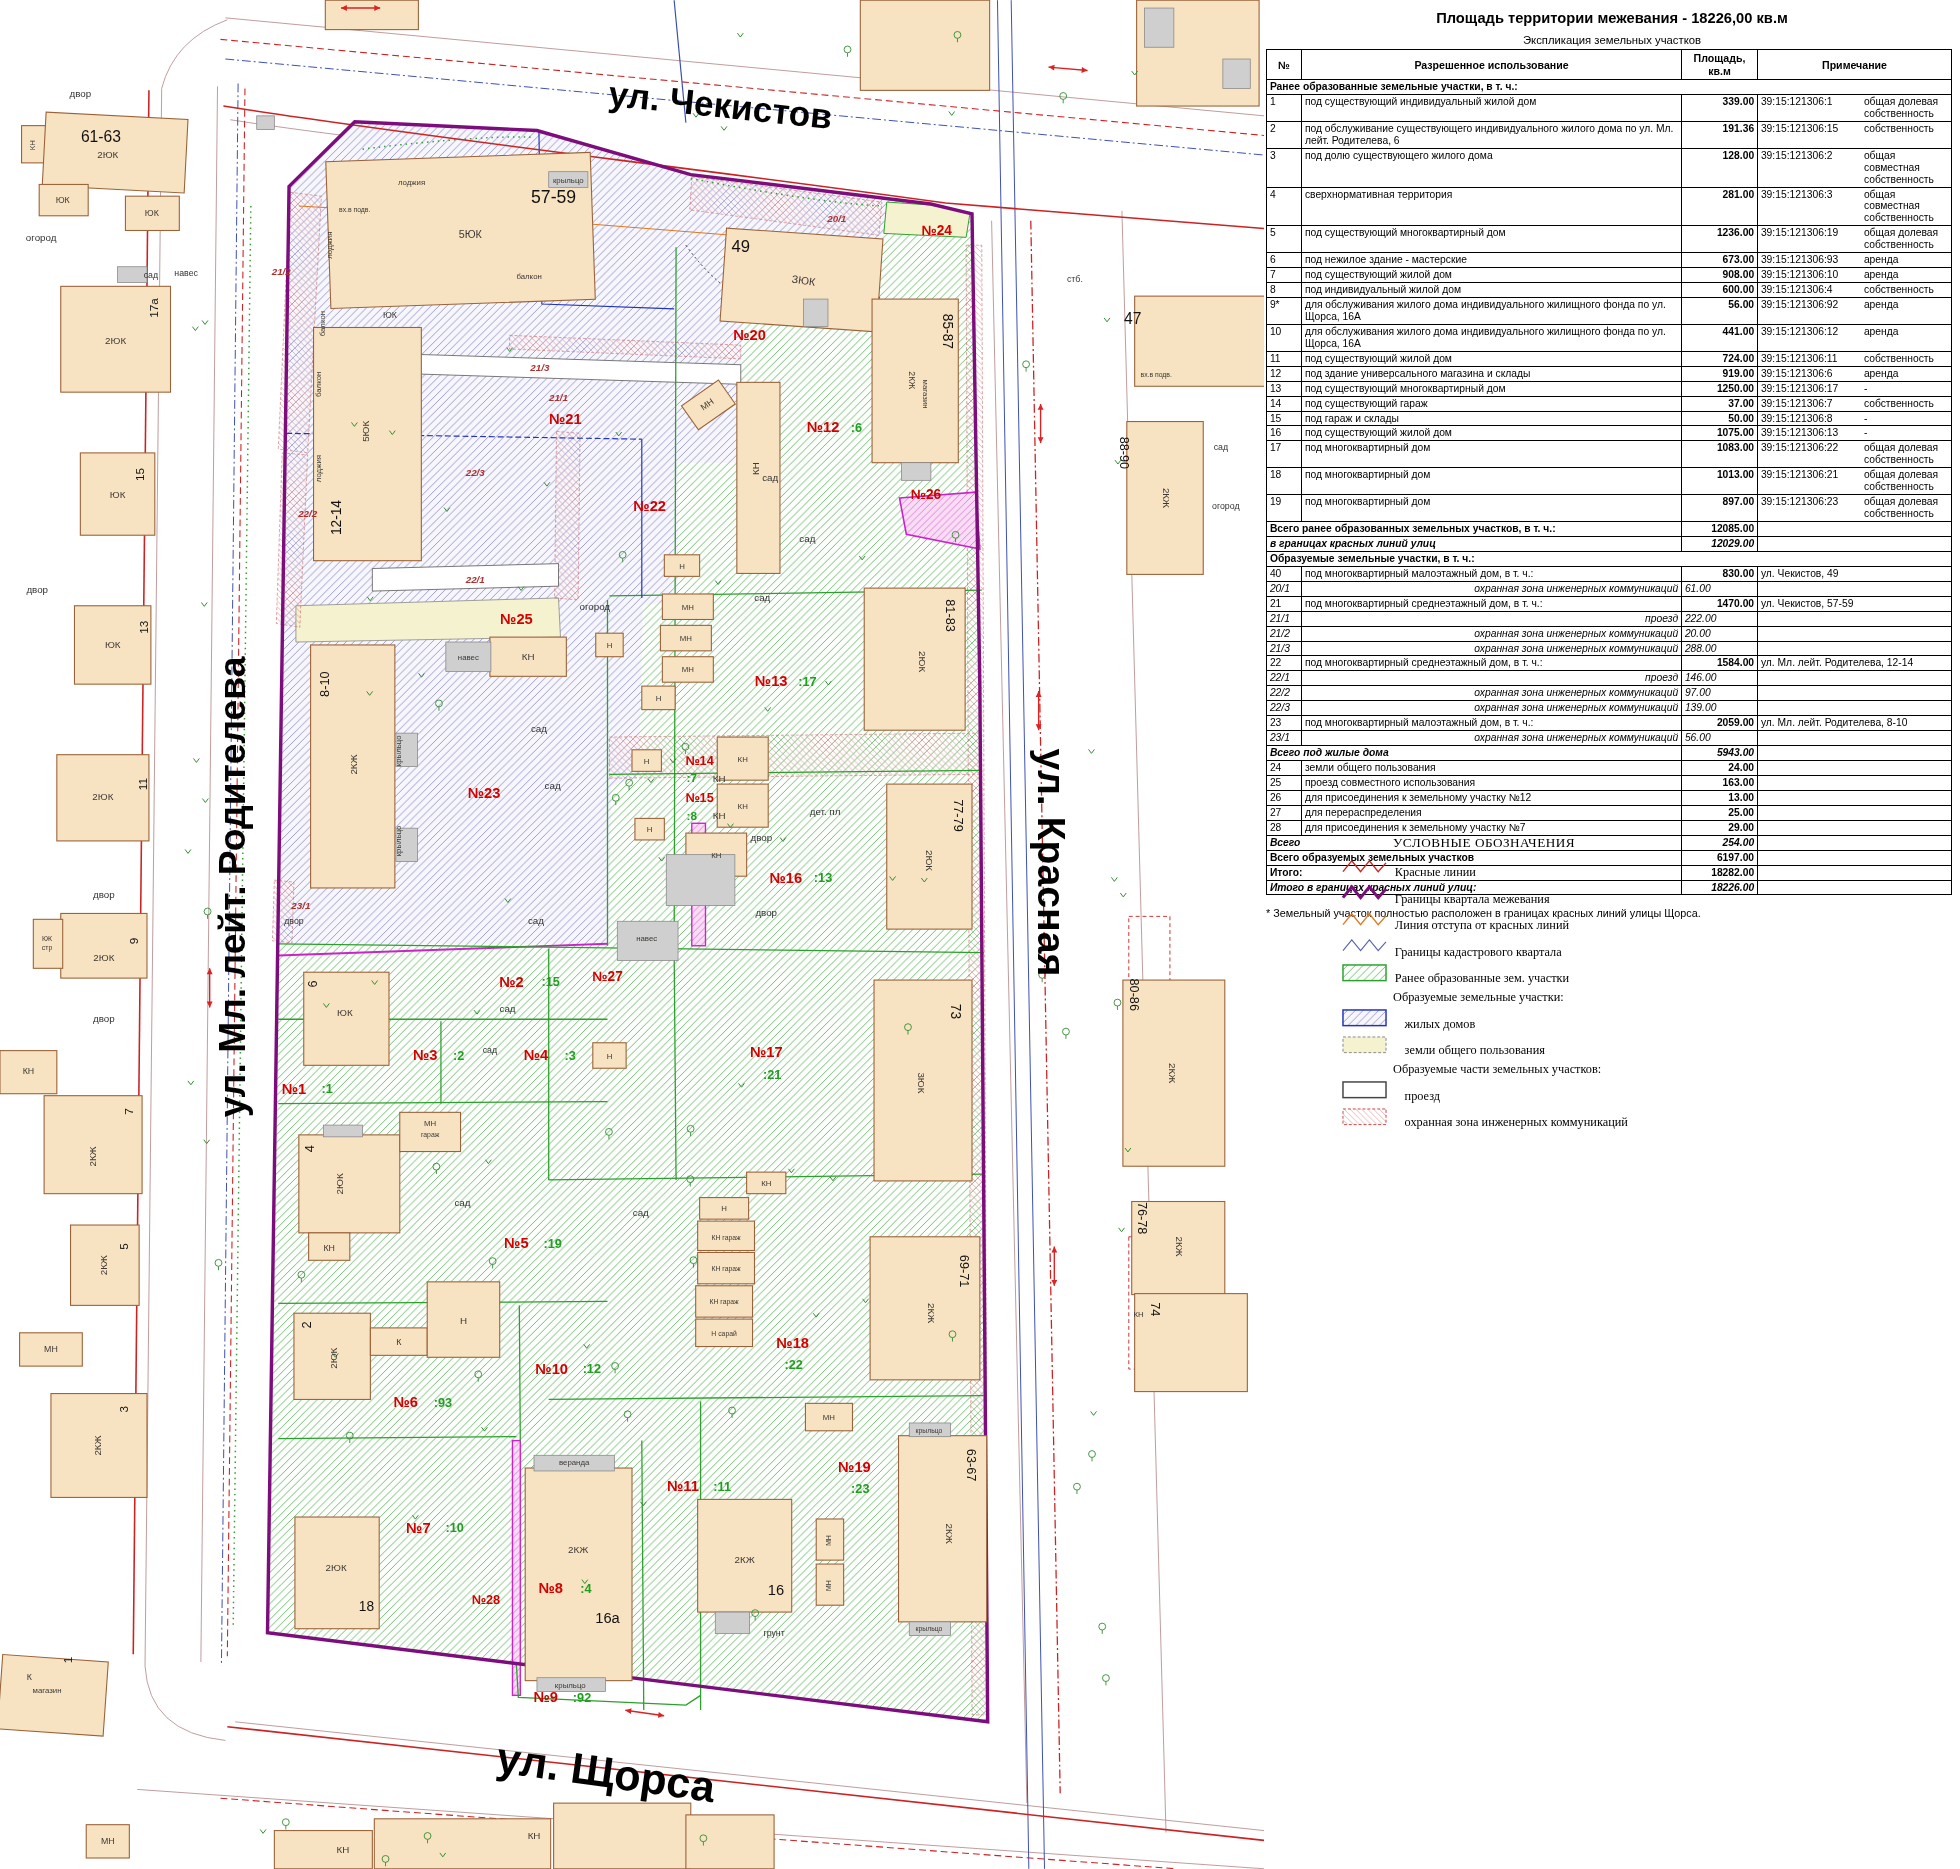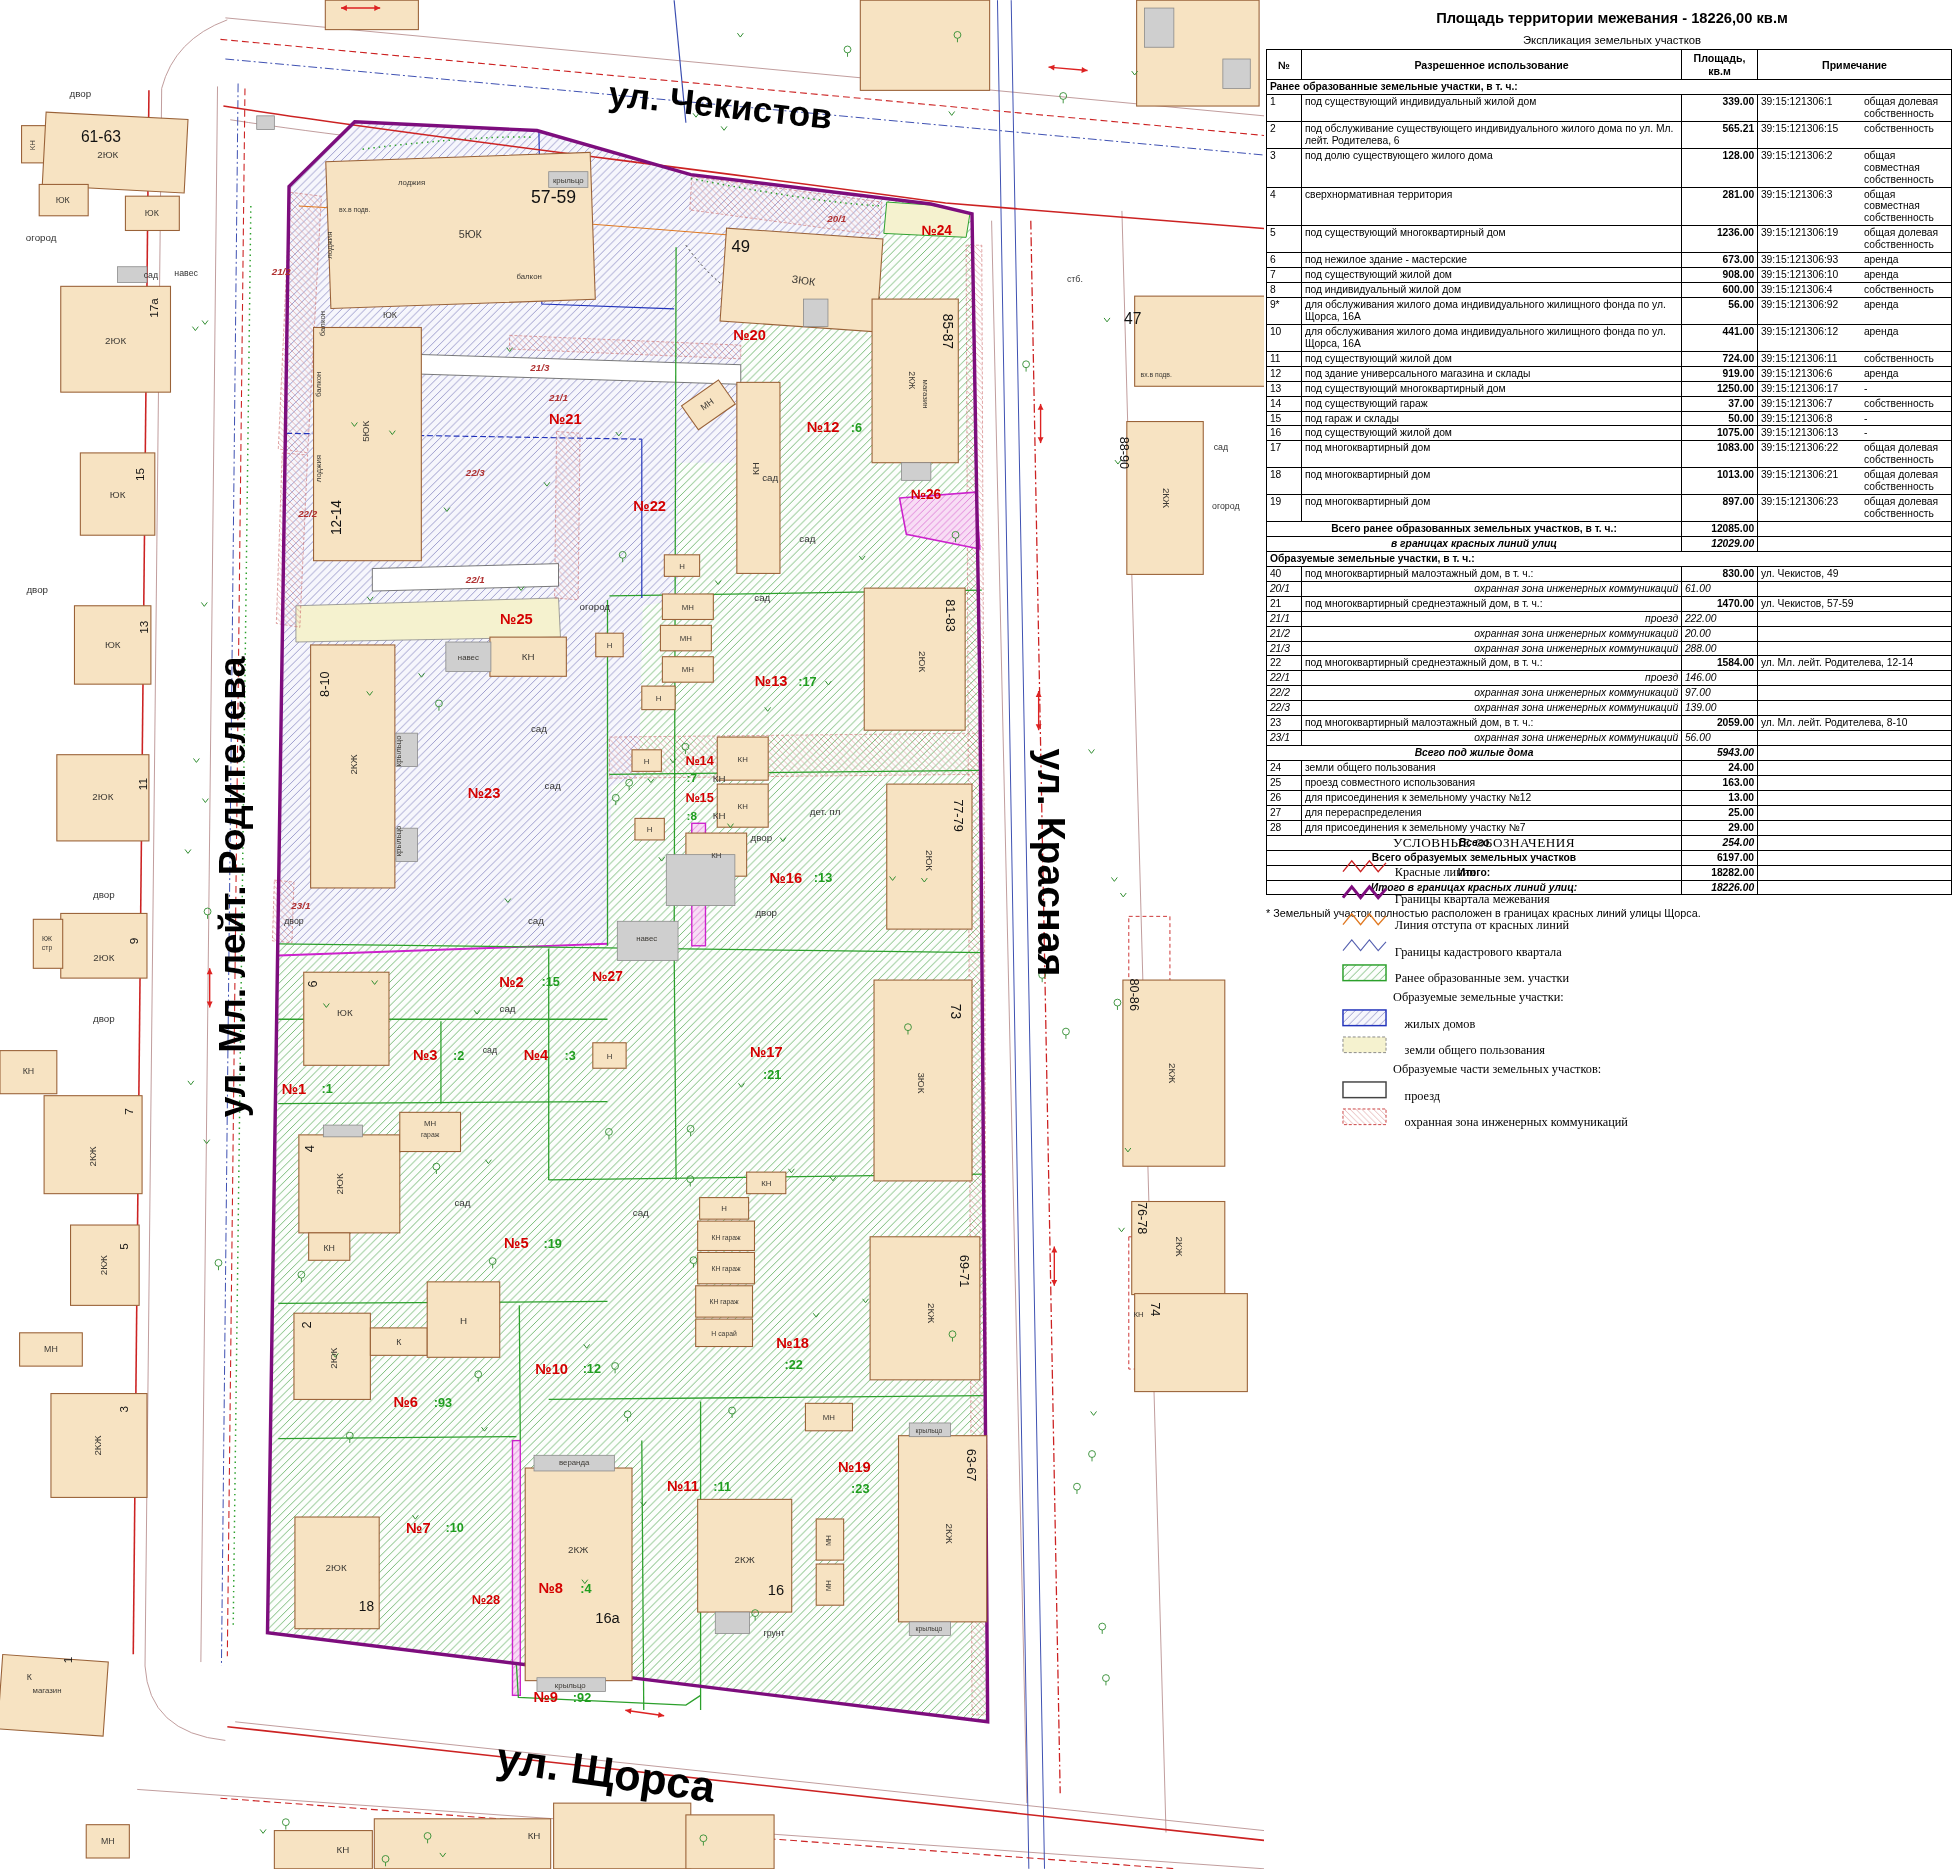--- a/index.html
+++ b/index.html
@@ -11,21 +11,21 @@
   table.expl{border-collapse:collapse;width:686px;font-size:10.3px;line-height:1.16;table-layout:fixed}
   table.expl td,table.expl th{border:1px solid #000;padding:1px 2.9px;vertical-align:top;overflow:hidden}
   table.expl th{font-size:10.6px;text-align:center;vertical-align:middle;white-space:pre-line;padding:2px}
   tr.sec td{font-weight:bold;border-top:1.6px solid #000;border-bottom:1.6px solid #000}
   td.n{text-align:left}
   td.area{text-align:right;font-weight:bold;white-space:nowrap}
   tr.sub td.n{font-style:italic}
   tr.sub td.use{font-style:italic;text-align:right}
   tr.sub td.area{font-style:italic;font-weight:normal;text-align:left}
   tr.total td{font-weight:bold;border-top:1.4px solid #000}
-  tr.total td.lab{text-align:center}
+  tr.total td.lab{text-align:left}
   tr.total.ital td{font-style:italic}
   .notecell{display:flex;gap:1px}
   .notecell .cad{width:102px;flex:none}
   .notecell .own{flex:1}
   .footnote{font-size:10.8px;margin-top:11.8px}
   #legend{position:absolute;left:1342px;top:835px;width:686px;font-family:"Liberation Serif",serif}
   #legend .ltitle{font-size:13.2px;margin:0 0 5.9px 51px;letter-spacing:0.5px}
   .litem{display:flex;align-items:flex-end;margin-bottom:2.9px}
   .litem .sym{width:45px;flex:none;margin-right:7.8px}
   .litem .ltext{font-size:12.3px}
@@ -661,21 +661,21 @@
           <td>
             <div class="notecell">
               <span class="cad">39:15:121306:1</span>
               <span class="own">общая долевая собственность</span>
             </div>
           </td>
         </tr>
         <tr>
           <td class="n">2</td>
           <td class="use">под обслуживание существующего индивидуального жилого дома по ул. Мл. лейт. Родителева, 6</td>
-          <td class="area">565.21</td>
+          <td class="area">191.36</td>
           <td>
             <div class="notecell">
               <span class="cad">39:15:121306:15</span>
               <span class="own">собственность</span>
             </div>
           </td>
         </tr>
         <tr>
           <td class="n">3</td>
           <td class="use">под долю существующего жилого дома</td>

